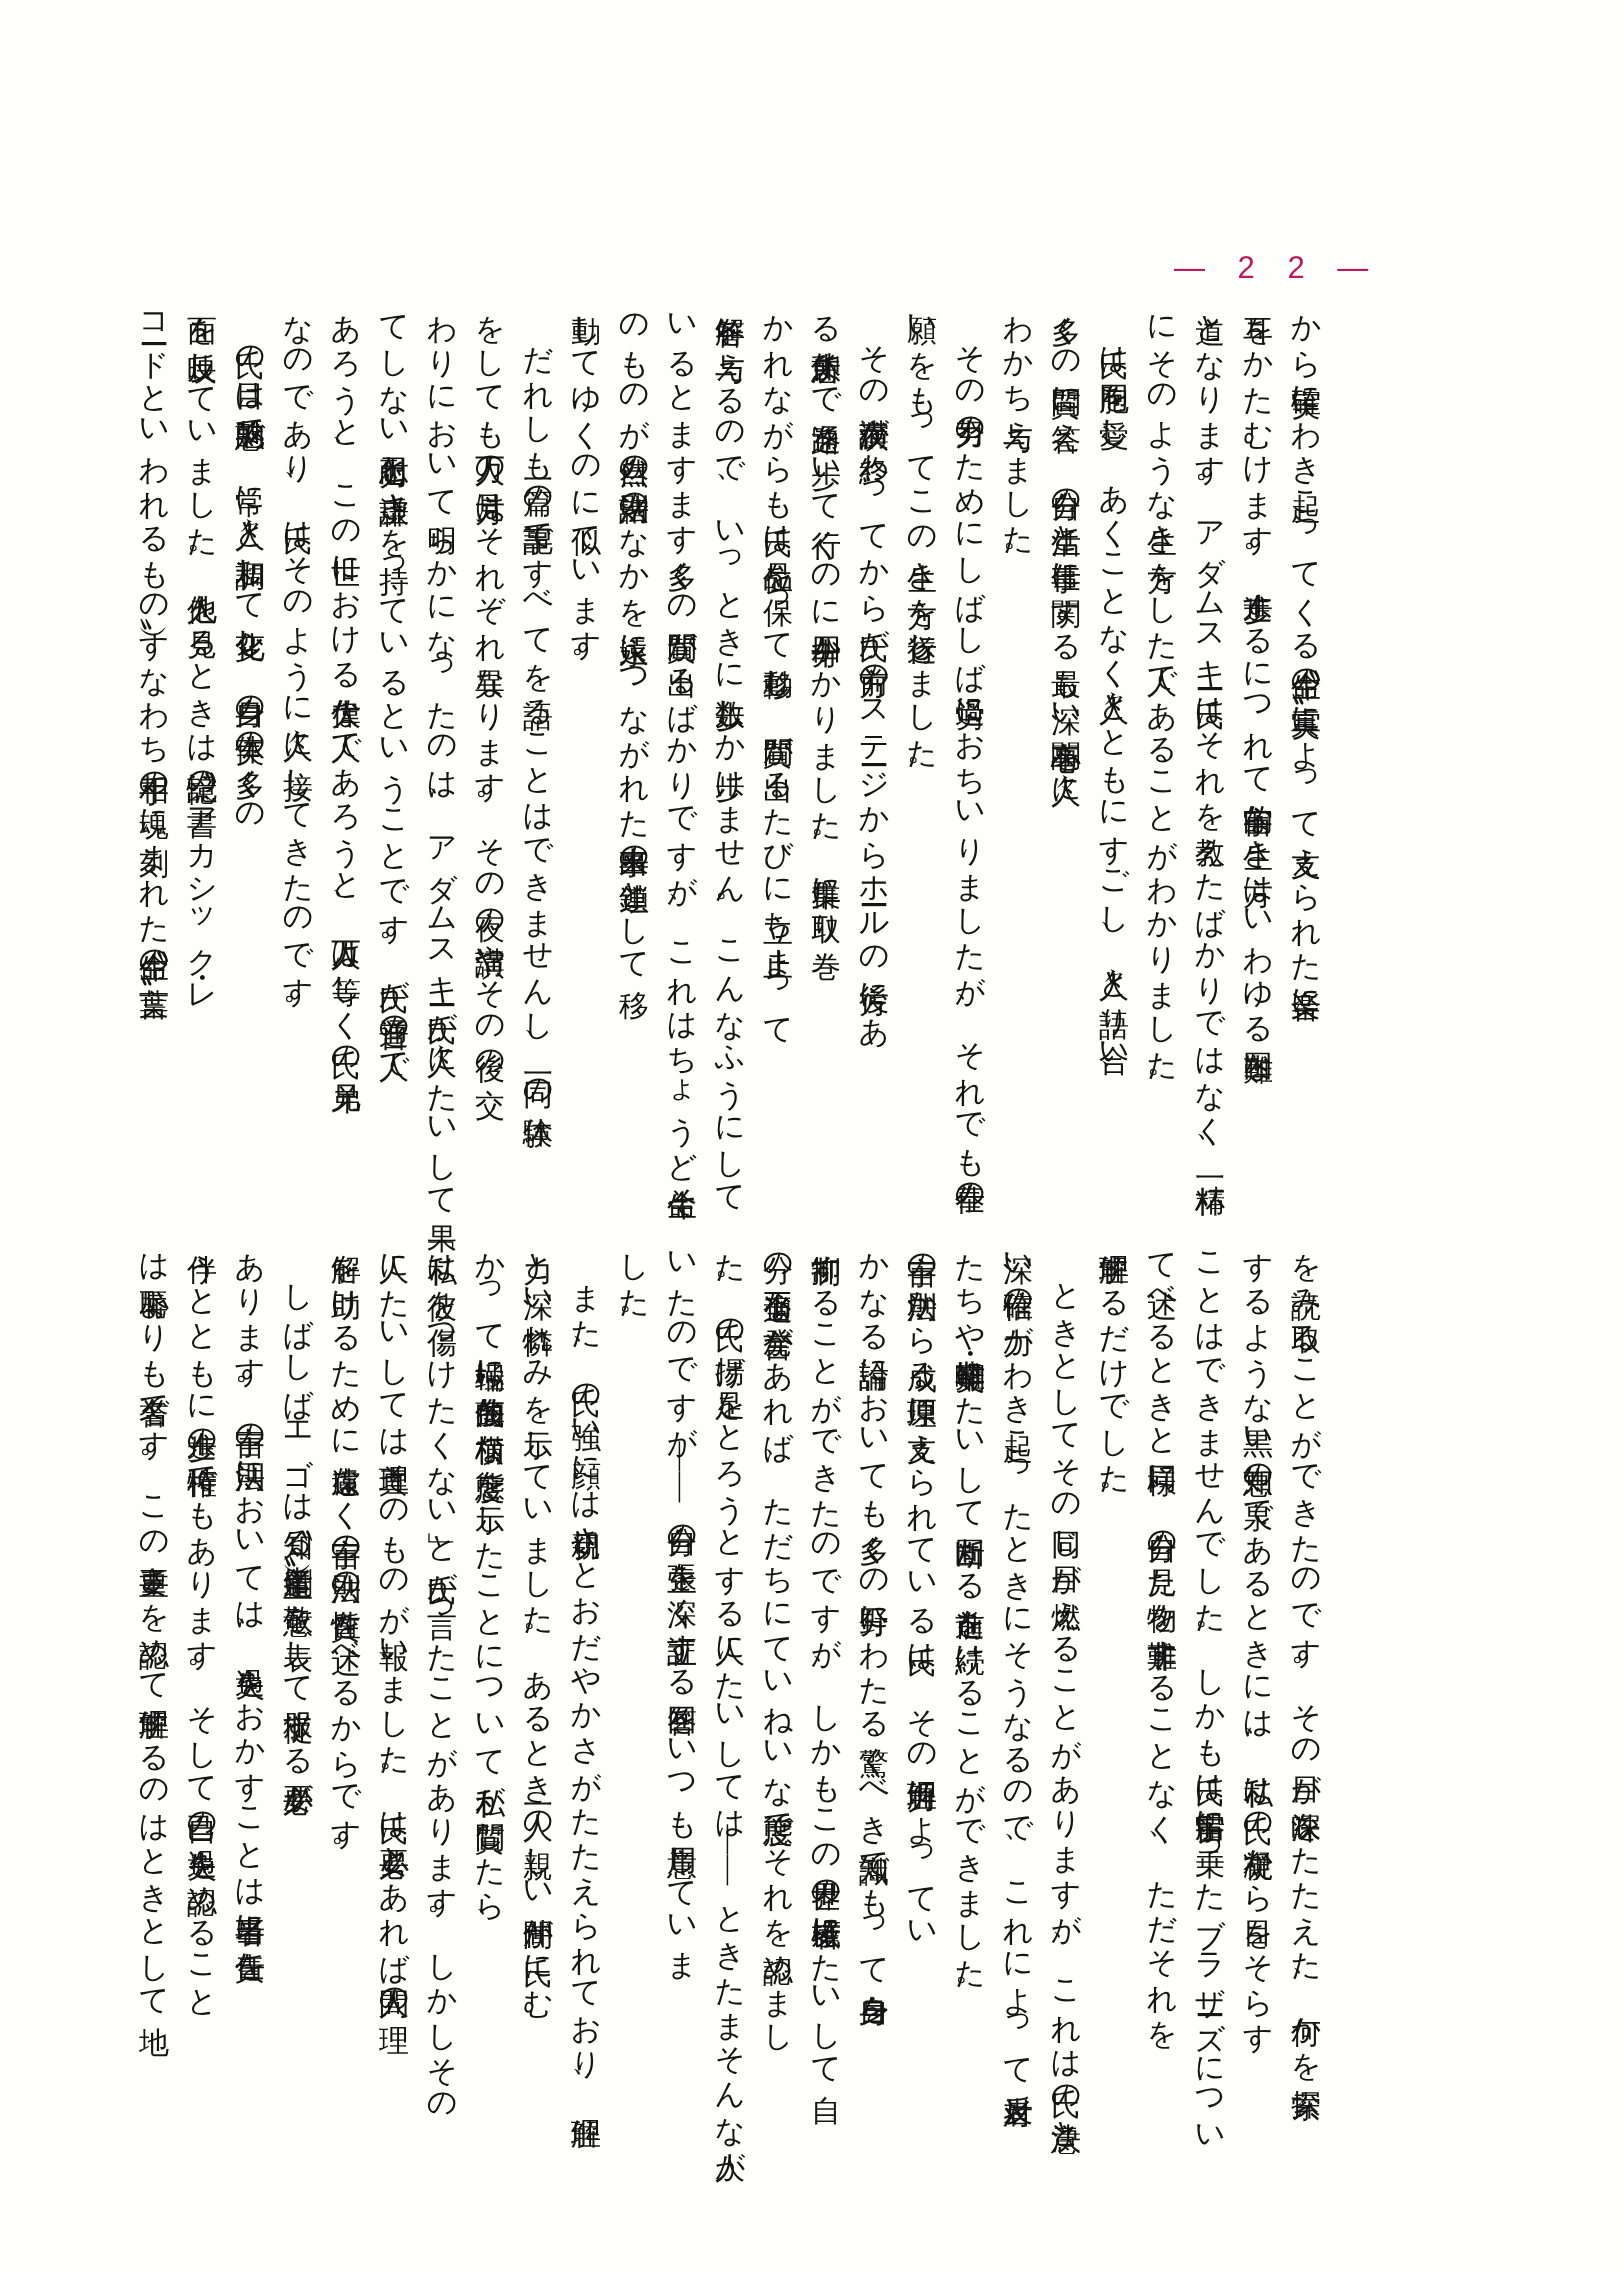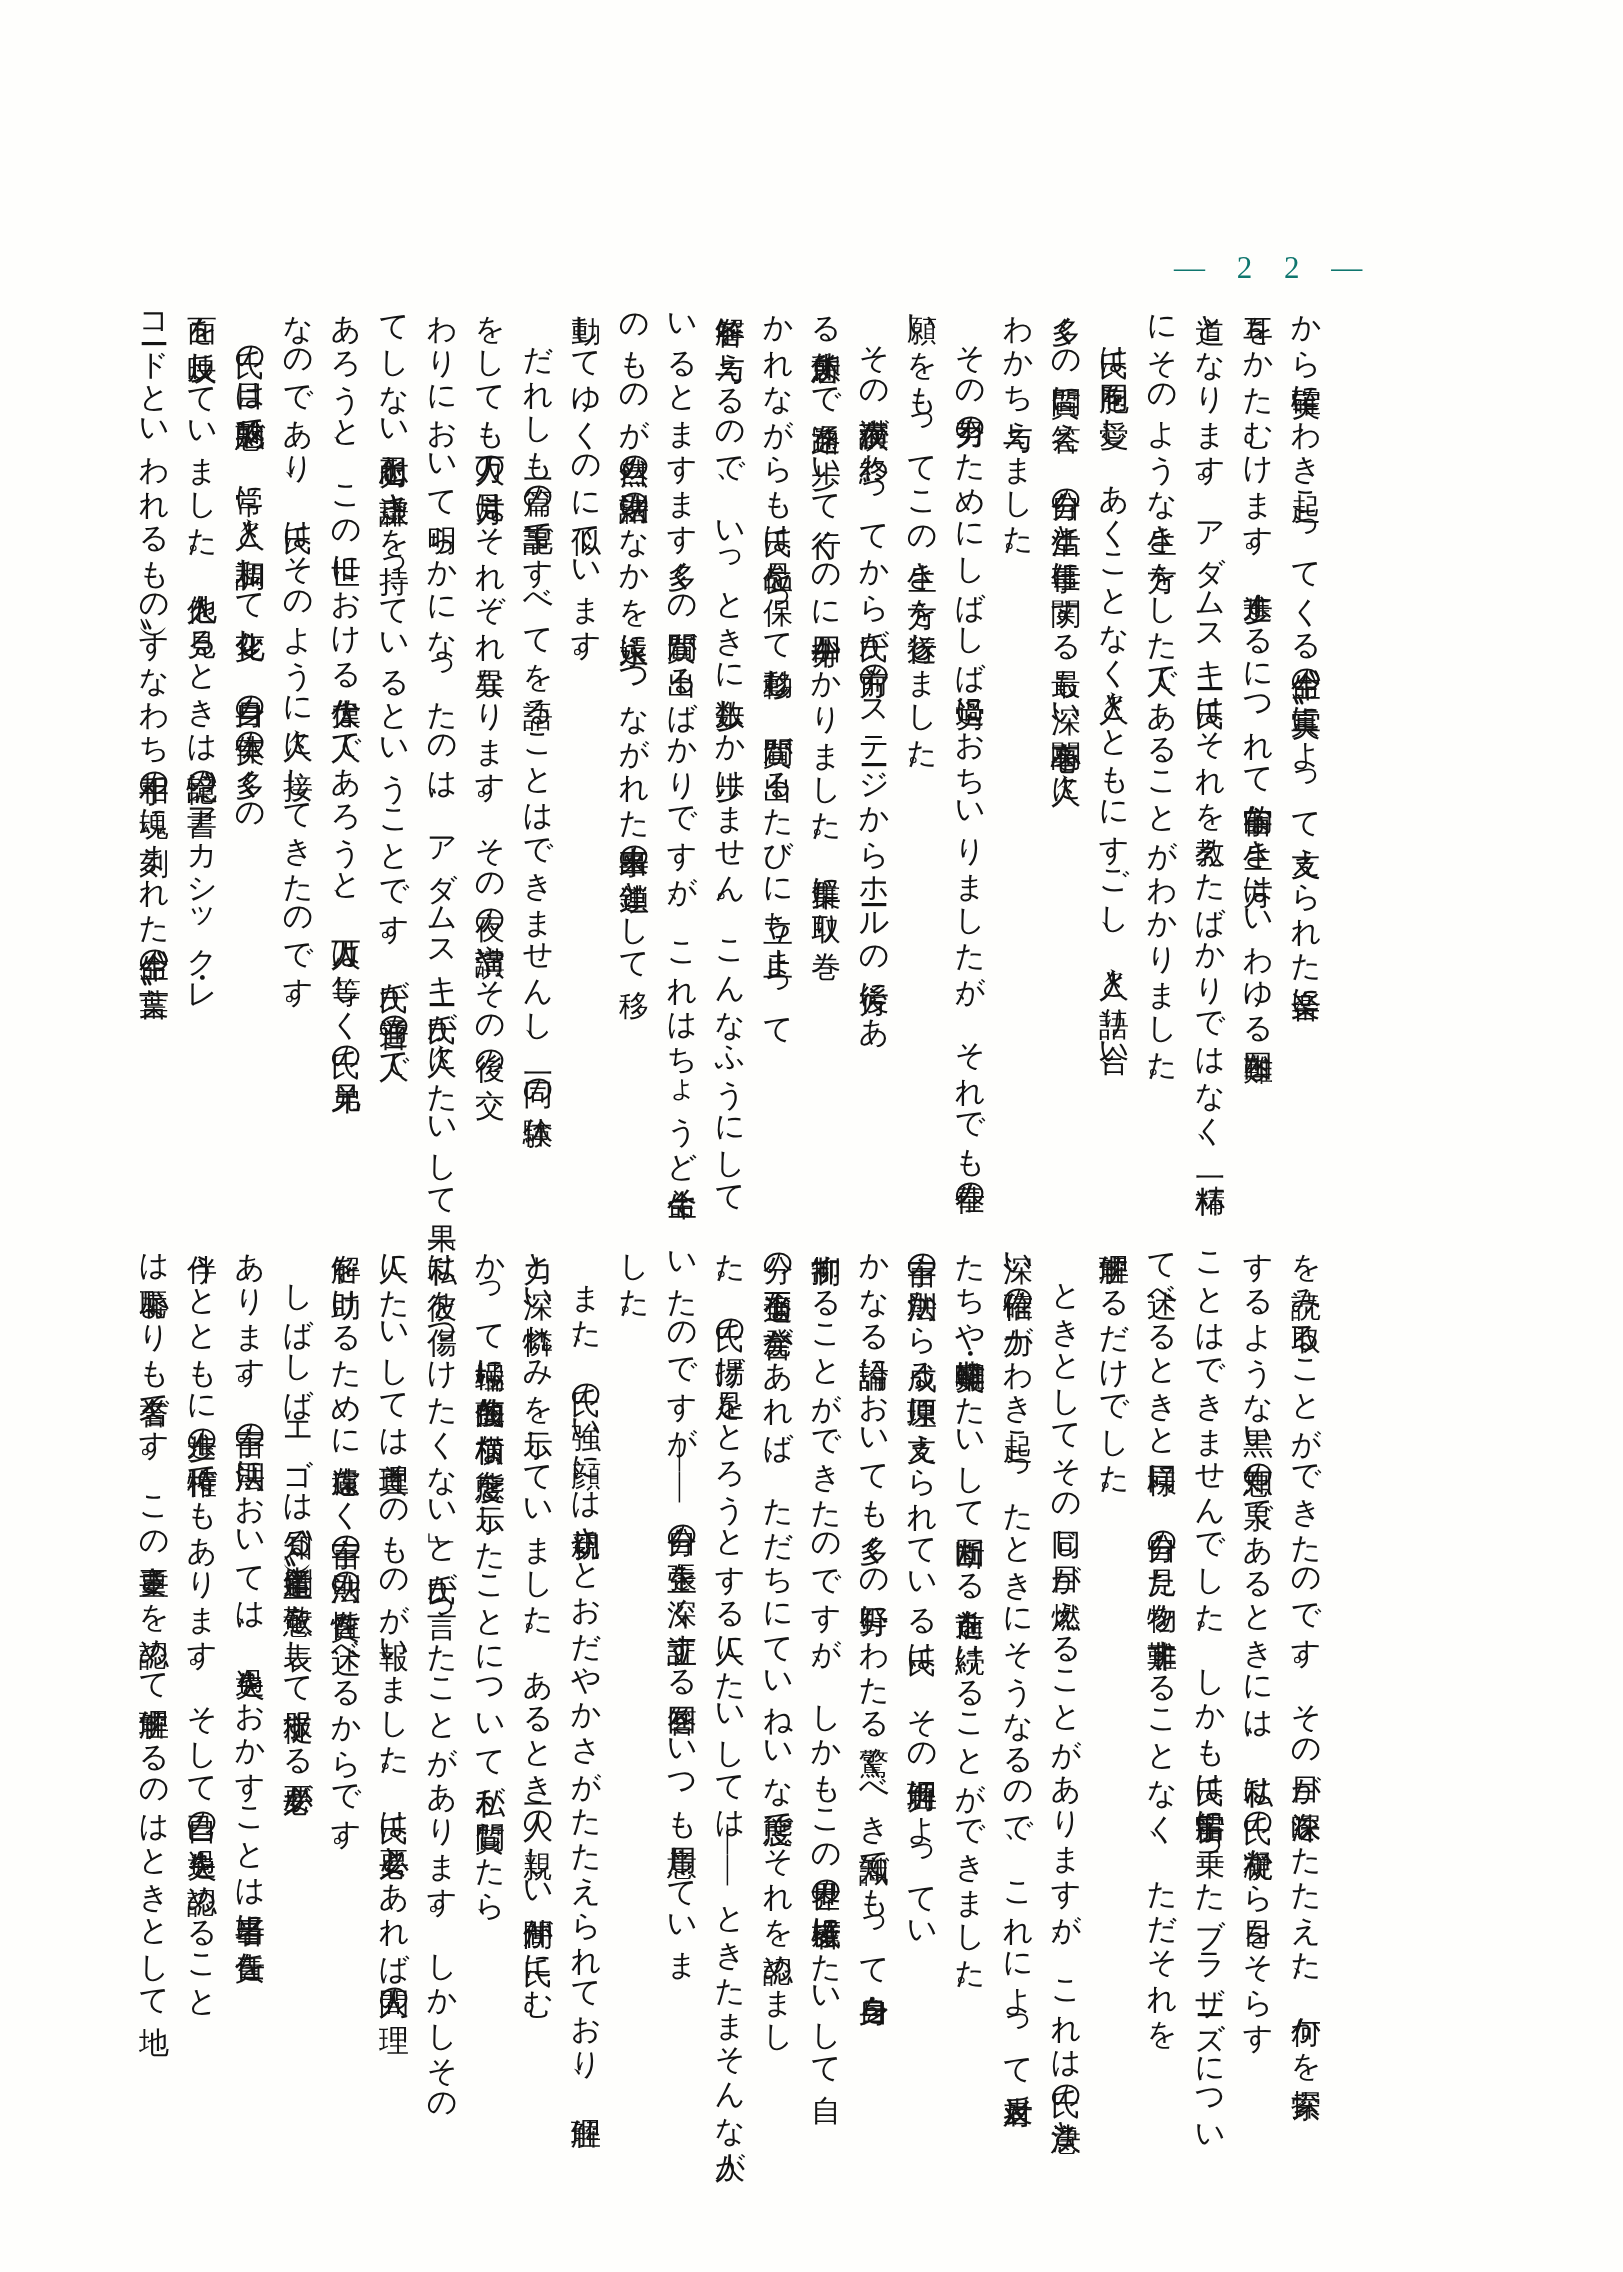--- a/index.html
+++ b/index.html
@@ -15,22 +15,22 @@
     color: #141414;
     overflow: hidden;
   }
   .page-number {
     position: absolute;
     top: 250px;
     left: 1174px;
     font-size: 31px;
     letter-spacing: 12px;
     white-space: nowrap;
-    font-family: Liberation Serif, serif;
-    color: #0f766e;
+    font-family: Liberation Sans, sans-serif;
+    color: #be185d;
   }
   .vblock {
     position: absolute;
     right: 293px;
     writing-mode: vertical-rl;
     text-orientation: mixed;
   }
   .vblock.upper { top: 294px;  height: 974px; }
   .vblock.lower { top: 1232px; height: 974px; }
   .tcol {

